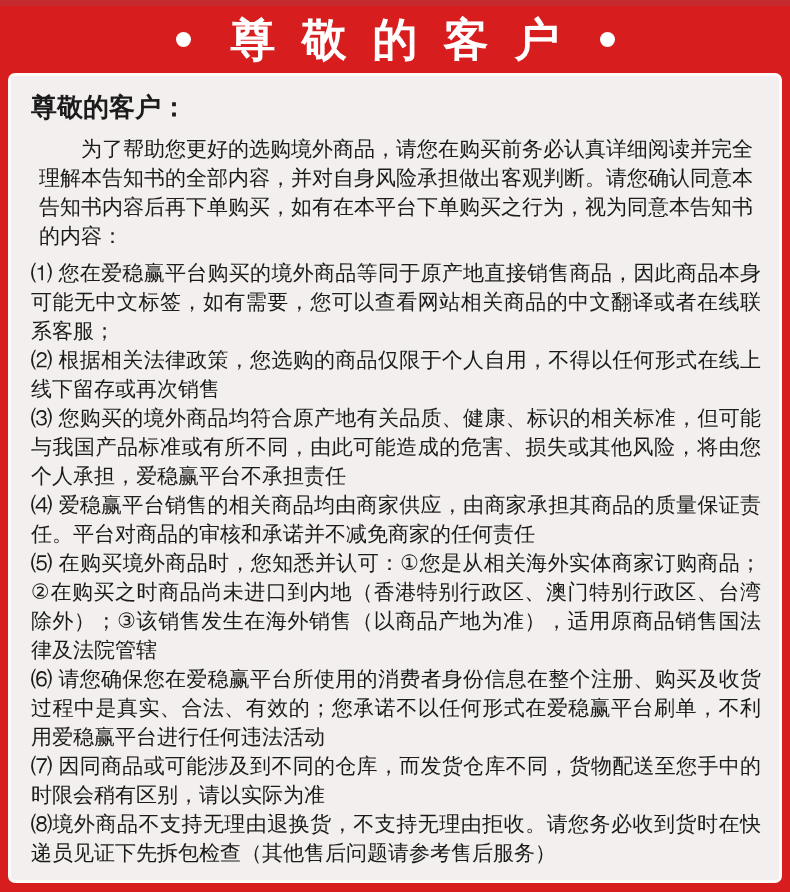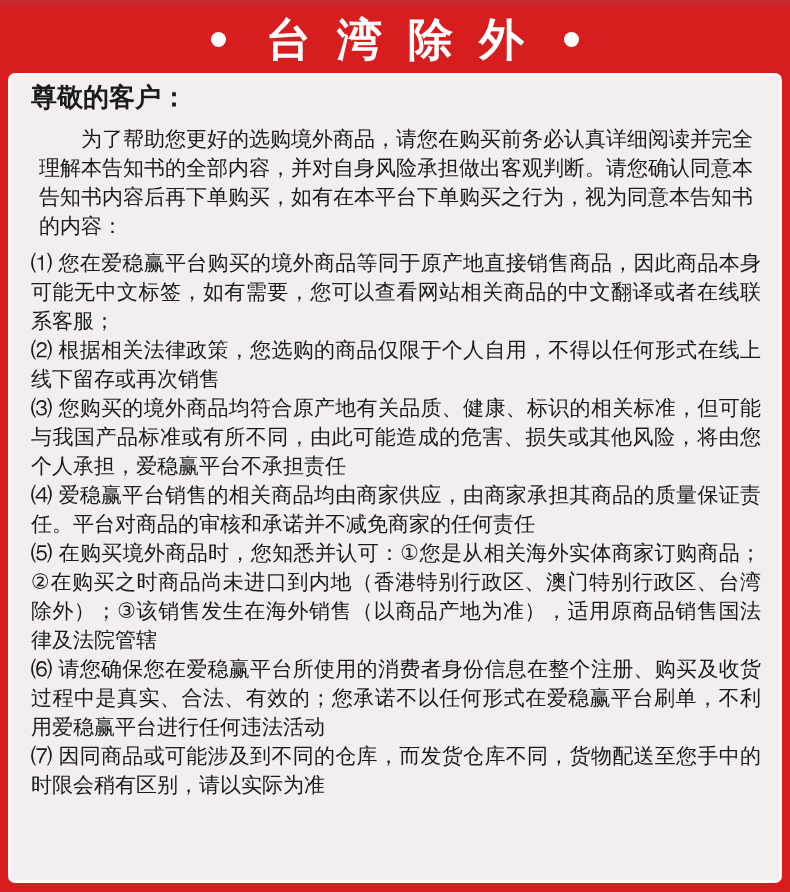--- a/index.html
+++ b/index.html
@@ -36,21 +36,21 @@
     white-space: nowrap;
     line-height: 1;
   }
   .panel {
     position: absolute;
     left: 8px; right: 8px; top: 73px; bottom: 9px;
     background: #f2efee;
     border: 3px solid #fcfbfa;
     border-radius: 7px;
     box-sizing: border-box;
-    padding: 2px 18px 8px 20px;
+    padding: 12px 18px 8px 20px;
     color: #1b1b1b;
     font-size: 21px;
     line-height: 29px;
     text-align: justify;
   }
   .greeting {
     font-size: 26px;
     font-weight: bold;
     line-height: 38px;
     margin: 0;
@@ -62,28 +62,29 @@
   .item { margin: 0; }
 </style>
 </head>
 <body>
 
 <div class="page">
   <div class="top-strip"></div>
 
   <div class="header">
     <span class="header-dot"></span>
-    <span class="header-title">台湾除外</span>
+    <span class="header-title">尊敬的客户</span>
     <span class="header-dot"></span>
   </div>
 
   <div class="panel">
     <p class="greeting">尊敬的客户：</p>
     <p class="intro">为了帮助您更好的选购境外商品，请您在购买前务必认真详细阅读并完全理解本告知书的全部内容，并对自身风险承担做出客观判断。请您确认同意本告知书内容后再下单购买，如有在本平台下单购买之行为，视为同意本告知书的内容：</p>
     <p class="item">⑴ 您在爱稳赢平台购买的境外商品等同于原产地直接销售商品，因此商品本身可能无中文标签，如有需要，您可以查看网站相关商品的中文翻译或者在线联系客服；</p>
     <p class="item">⑵ 根据相关法律政策，您选购的商品仅限于个人自用，不得以任何形式在线上线下留存或再次销售</p>
     <p class="item">⑶ 您购买的境外商品均符合原产地有关品质、健康、标识的相关标准，但可能与我国产品标准或有所不同，由此可能造成的危害、损失或其他风险，将由您个人承担，爱稳赢平台不承担责任</p>
     <p class="item">⑷ 爱稳赢平台销售的相关商品均由商家供应，由商家承担其商品的质量保证责任。平台对商品的审核和承诺并不减免商家的任何责任</p>
     <p class="item">⑸ 在购买境外商品时，您知悉并认可：①您是从相关海外实体商家订购商品；②在购买之时商品尚未进口到内地（香港特别行政区、澳门特别行政区、台湾除外）；③该销售发生在海外销售（以商品产地为准），适用原商品销售国法律及法院管辖</p>
     <p class="item">⑹ 请您确保您在爱稳赢平台所使用的消费者身份信息在整个注册、购买及收货过程中是真实、合法、有效的；您承诺不以任何形式在爱稳赢平台刷单，不利用爱稳赢平台进行任何违法活动</p>
     <p class="item">⑺ 因同商品或可能涉及到不同的仓库，而发货仓库不同，货物配送至您手中的时限会稍有区别，请以实际为准</p>
+    <p class="item">⑻境外商品不支持无理由退换货，不支持无理由拒收。请您务必收到货时在快递员见证下先拆包检查（其他售后问题请参考售后服务）</p>
   </div>
 </div>
 
 </body></html>

